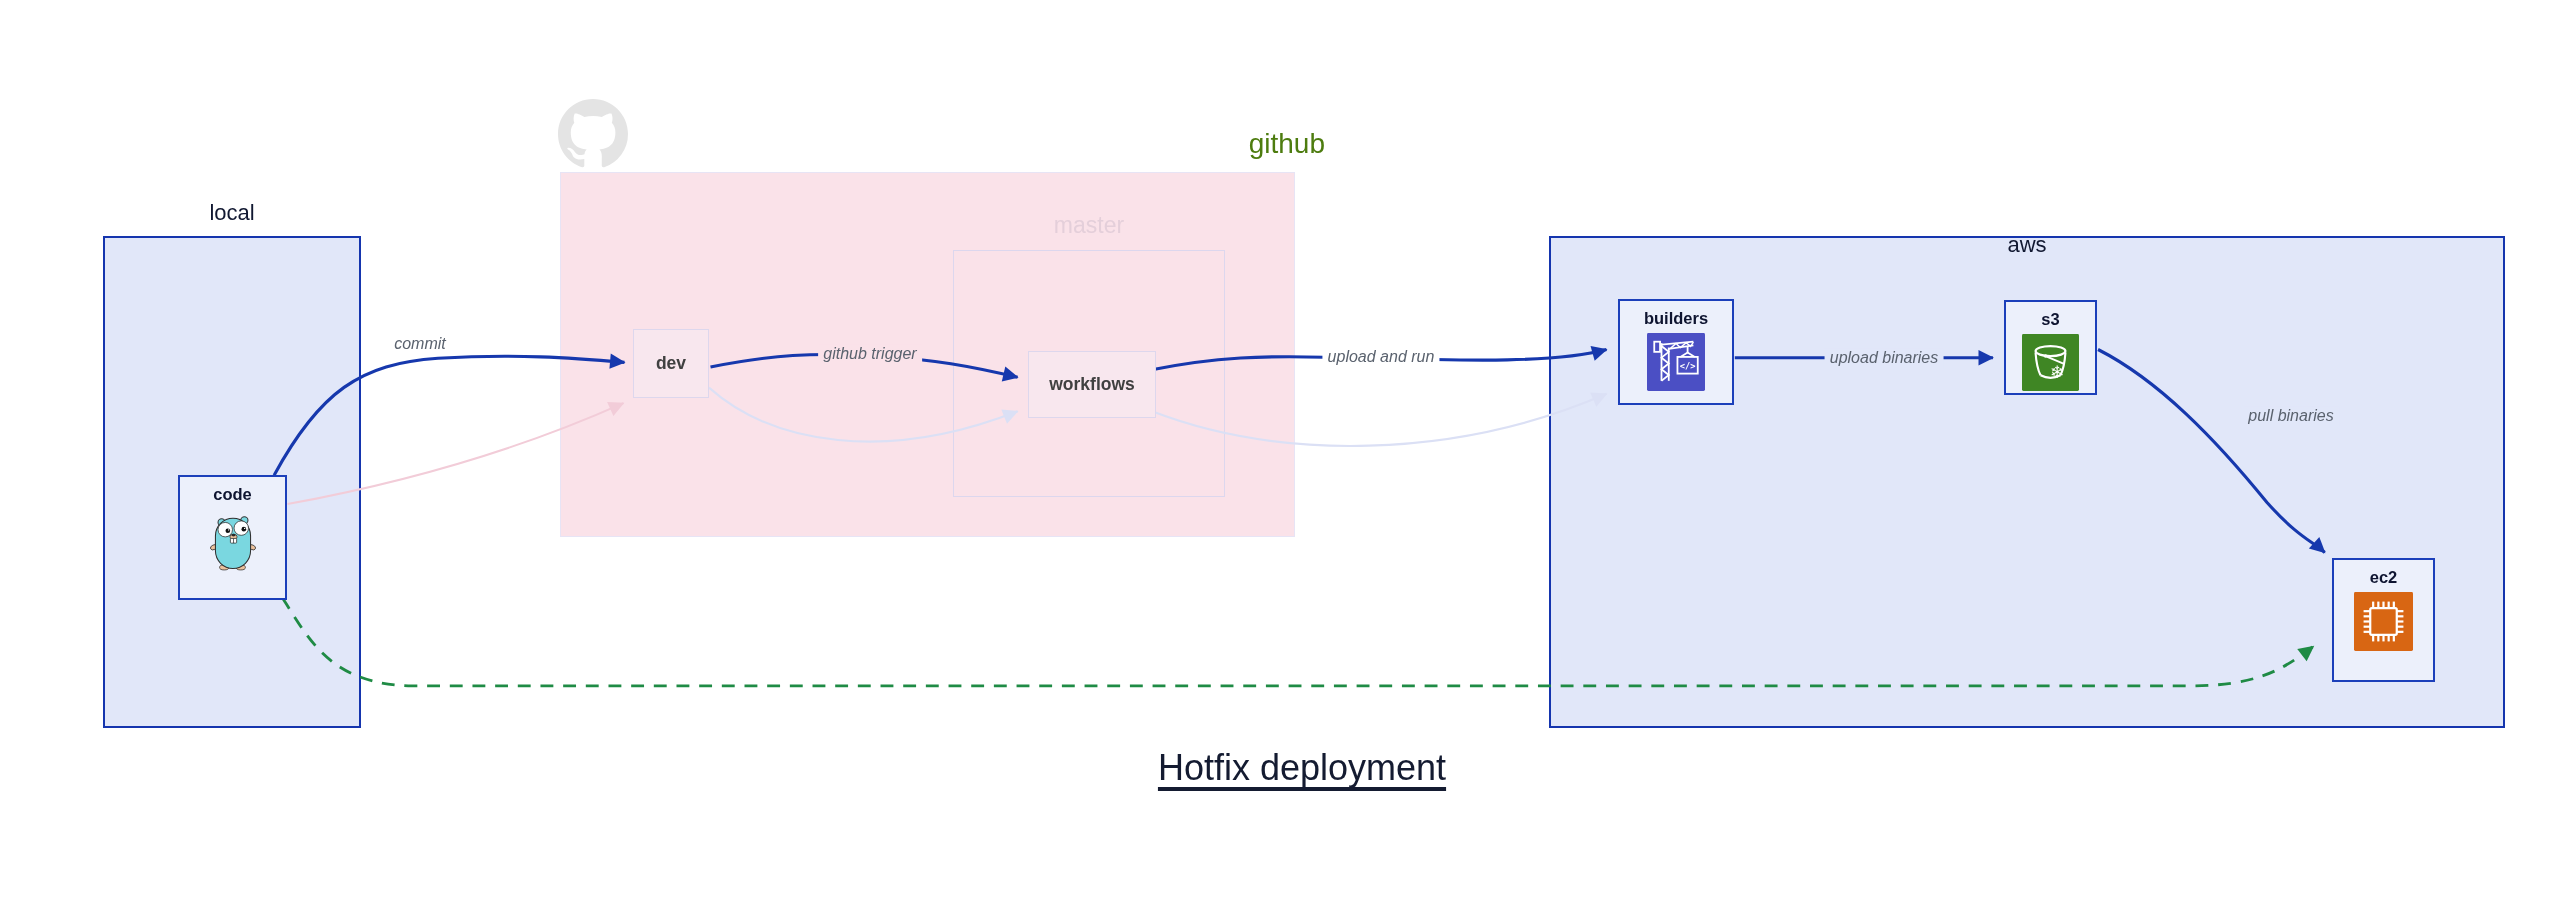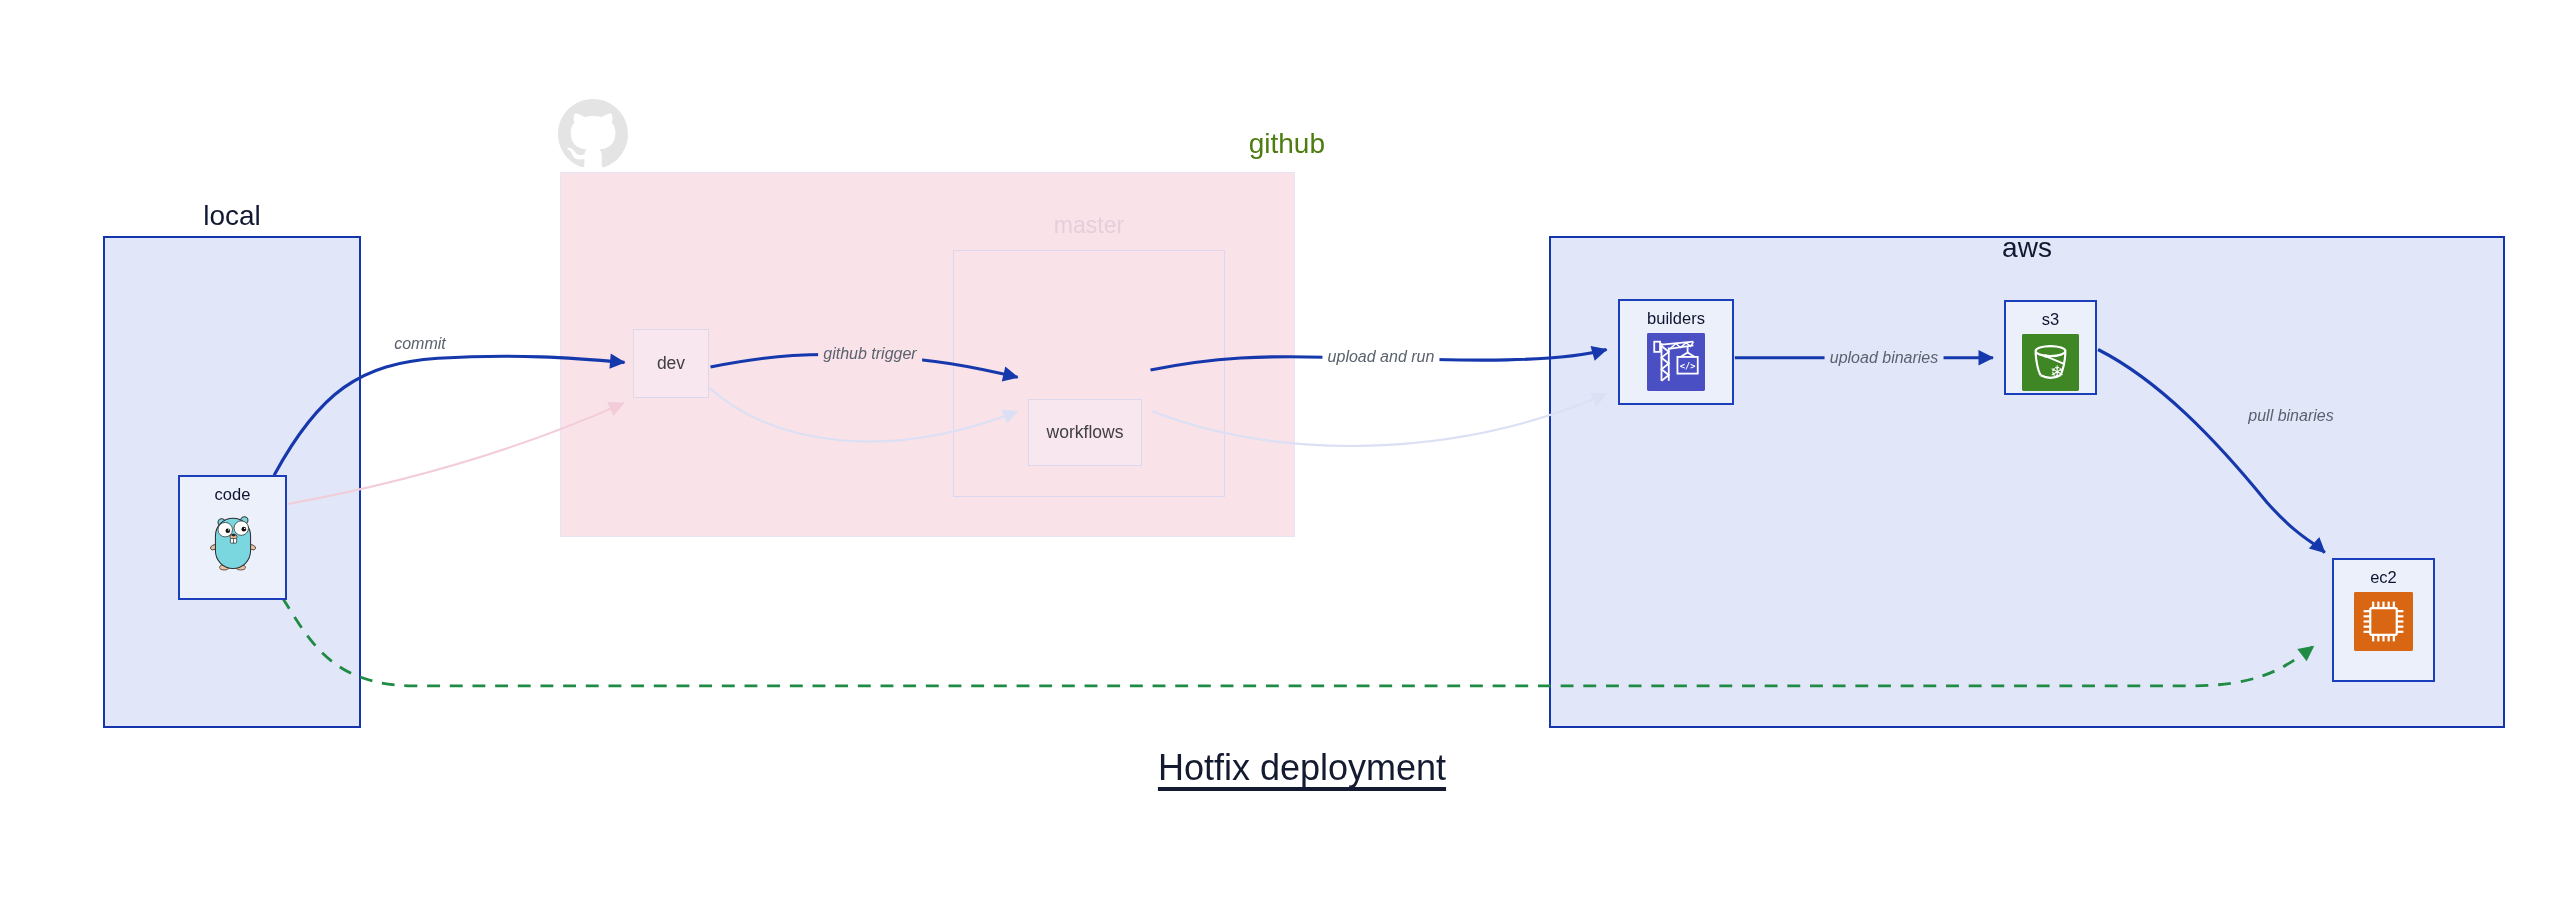--- a/index.html
+++ b/index.html
@@ -1,36 +1,36 @@
 <!DOCTYPE html>
 <html style="font-size:8.2px"><head>
 <meta charset="utf-8">
 <style>
   html,body { margin:0; padding:0; background:#ffffff; }
   body { width:2604px; height:902px; position:relative; overflow:hidden;
          font-family:"Liberation Sans", sans-serif; }
   .abs { position:absolute; }
 
   
-  .cluster-label { position:absolute; text-align:center; font-size:28px; color:#111831;
+  .cluster-label { position:absolute; text-align:center; font-size:22px; color:#111831;
                    white-space:nowrap; transform:translateX(-50%); }
   .cluster { position:absolute; box-sizing:border-box; }
   .cluster.local, .cluster.aws { background:#e1e7f9; border:2.1px solid #1535ae; }
   .cluster.github { background:#fae2e9; border:1.5px solid #e7e4f5; }
   .cluster.master { background:transparent; border:1.5px solid #dcd7ee; }
   .github-label { position:absolute; font-size:28px; color:#4d7c0f; white-space:nowrap;
                   transform:translateX(-100%);margin-left:34px; }
   .master-label { position:absolute; font-size:23px; color:#e4cfda; white-space:nowrap;
                   transform:translateX(-50%); }
 
   
   .node { position:absolute; box-sizing:border-box; text-align:center; }
   .node.solid { background:#ecf0fb; border:2.6px solid #1b3fba; }
   .node.faded { background:#f8e7ee; border:1.5px solid #ddd7ed; }
-  .node-label { display:block; font-weight:normal; font-size:16.5px; color:#0e1430;
+  .node-label { display:block; font-weight:bold; font-size:16.5px; color:#0e1430;
                 margin-top:8.2px; }
   .node.faded .node-label { color:#404040; font-size:17.5px; margin-top:0; }
   .node.faded { display:flex; align-items:center; justify-content:center; }
   .node-icon { display:block; margin:5.2px auto 0 auto; }
 
   
   svg.edges { position:absolute; left:0; top:0; z-index:3; }
   .cluster { z-index:1; }
   .node, .cluster-label, .github-label, .master-label, .octocat { z-index:4; }
   .edge-label { position:absolute; z-index:5; font-style:italic; font-size:16px;
@@ -114,21 +114,21 @@
     <ellipse cx="51" cy="50.5" rx="4" ry="2.8" fill="#2b2b2b"></ellipse>
     <rect x="45" y="57" width="12" height="9" rx="1.5" fill="#fff" stroke="#333" stroke-width="1.5"></rect>
     <line x1="51" y1="57" x2="51" y2="66" stroke="#333" stroke-width="1.5"></line>
   </svg>
 </div>
 
 <div class="node faded abs" style="left:633px; top:329px; width:76px; height:69px;">
   <span class="node-label">dev</span>
 </div>
 
-<div class="node faded abs" style="left:1028px; top:351px; width:114px; height:67px;margin-top:48px;">
+<div class="node faded abs" style="left:1028px; top:351px; width:128px; height:67px;">
   <span class="node-label">workflows</span>
 </div>
 
 <div class="node solid abs" style="left:1618px; top:299px; width:116px; height:106px;">
   <span class="node-label">builders</span>
   <svg class="node-icon" width="58" height="58" viewBox="0 0 80 80">
     <rect x="0" y="0" width="80" height="80" rx="2" fill="#4b4fc4"></rect>
     <rect x="10" y="12" width="8" height="14" fill="none" stroke="#fff" stroke-width="2.5"></rect>
     <line x1="20" y1="14" x2="20" y2="66" stroke="#fff" stroke-width="2.5"></line>
     <line x1="30" y1="20" x2="30" y2="66" stroke="#fff" stroke-width="2.5"></line>

